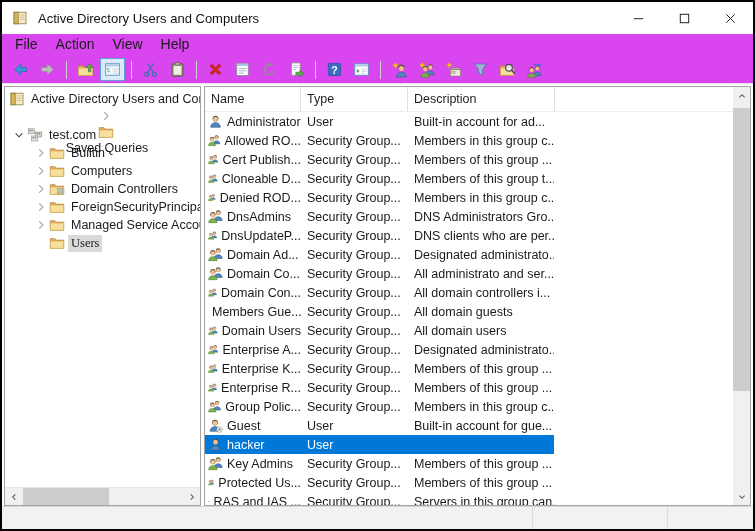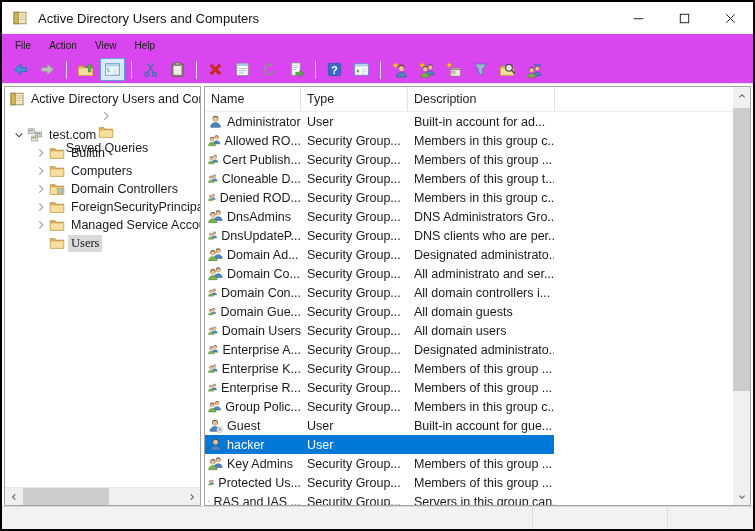--- a/index.html
+++ b/index.html
@@ -6,21 +6,21 @@
   .window{width:755px;height:531px;box-sizing:border-box;border:2px solid var(--window-border,#000);
     background:#d946ef;font-family:"Liberation Sans",sans-serif;display:flex;flex-direction:column;overflow:hidden;}
 
   
   .titlebar{height:32px;flex:0 0 32px;display:flex;align-items:center;padding-left:10px;background:#fff;}
   .title-icon{margin-right:10px;display:flex;}
   .title-text{font-size:13px;color:#111;flex:1;white-space:nowrap;}
   .win-btn{width:46px;height:32px;display:flex;align-items:center;justify-content:center;background:none;border:none;padding:0;}
 
   
-  .menubar{height:22px;flex:0 0 22px;display:flex;align-items:center;font-size:10px;color:#1a1a1a;padding-left:4px;}
+  .menubar{height:22px;flex:0 0 22px;display:flex;align-items:flex-start;font-size:14px;color:#1a1a1a;padding-left:4px;}
   .menu-item{padding:2px 9px;}
 
   
   .toolbar{height:27px;flex:0 0 27px;display:flex;align-items:center;padding-left:6px;border-bottom:1px solid #e4e7ea;gap:2px;}
   .tb-btn{width:25px;height:23px;display:flex;align-items:center;justify-content:center;background:none;border:1px solid transparent;padding:0;}
   .tb-btn.toggled{background:var(--toolbar-toggle-bg,#d8eaf9);border:1px solid var(--toolbar-toggle-border,#66a0d0);}
   .tb-sep{width:1px;height:18px;background:#d0d0d0;margin:0 4px;flex:0 0 1px;}
 
   
   .content{flex:1;display:flex;padding:2px 2px 0 2px;gap:3px;min-height:0;background:#fff;}
@@ -594,21 +594,21 @@
                   <circle cx="10.9" cy="3.9" r="2.6" fill="#5a4a38"></circle>
                   <circle cx="10.9" cy="4.5" r="2.15" fill="#eebe8e"></circle>
                   <path d="M6.7 12.3c0-2.7 1.9-4 4.2-4s4.2 1.3 4.2 4z" fill="#4e86c0" stroke="#31598a" stroke-width="0.6"></path>
                 </g>
                 <g>
                   <circle cx="5.2" cy="5.9" r="2.8" fill="#5a4a38"></circle>
                   <circle cx="5.2" cy="6.6" r="2.35" fill="#eebe8e"></circle>
                   <path d="M0.7 14.6c0-2.9 2-4.3 4.5-4.3s4.5 1.4 4.5 4.3z" fill="#7cb24e" stroke="#4f7a2c" stroke-width="0.6"></path>
                 </g>
               </svg>
-              <span class="txt">Domain Gue...</span>
+              <span class="txt">Members Gue...</span>
             </span>
             <span class="cell type">Security Group...</span>
             <span class="cell desc">All domain guests</span>
           </div>
           <div class="list-row">
             <span class="cell name">
               <svg viewBox="0 0 16 16" width="15" height="15">
                 <g>
                   <circle cx="10.9" cy="3.9" r="2.6" fill="#5a4a38"></circle>
                   <circle cx="10.9" cy="4.5" r="2.15" fill="#eebe8e"></circle>

